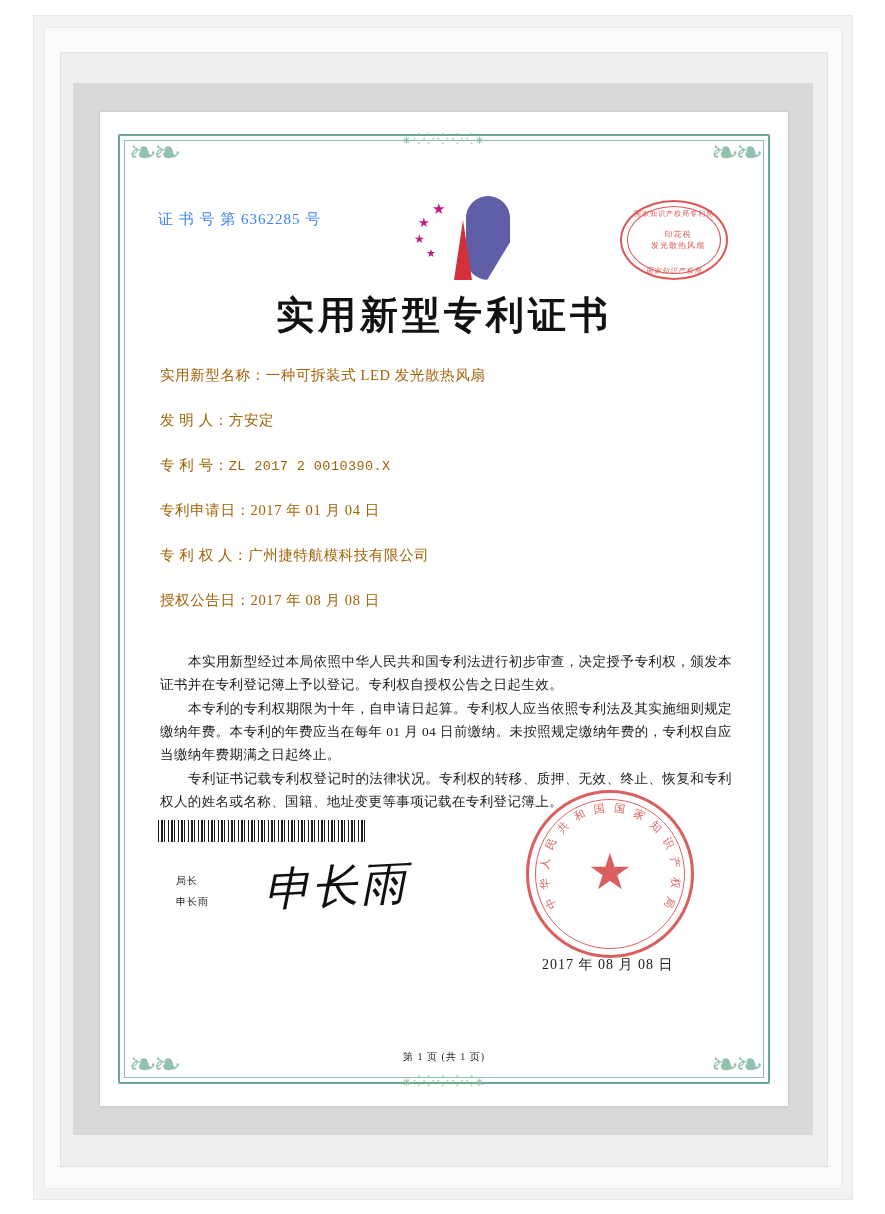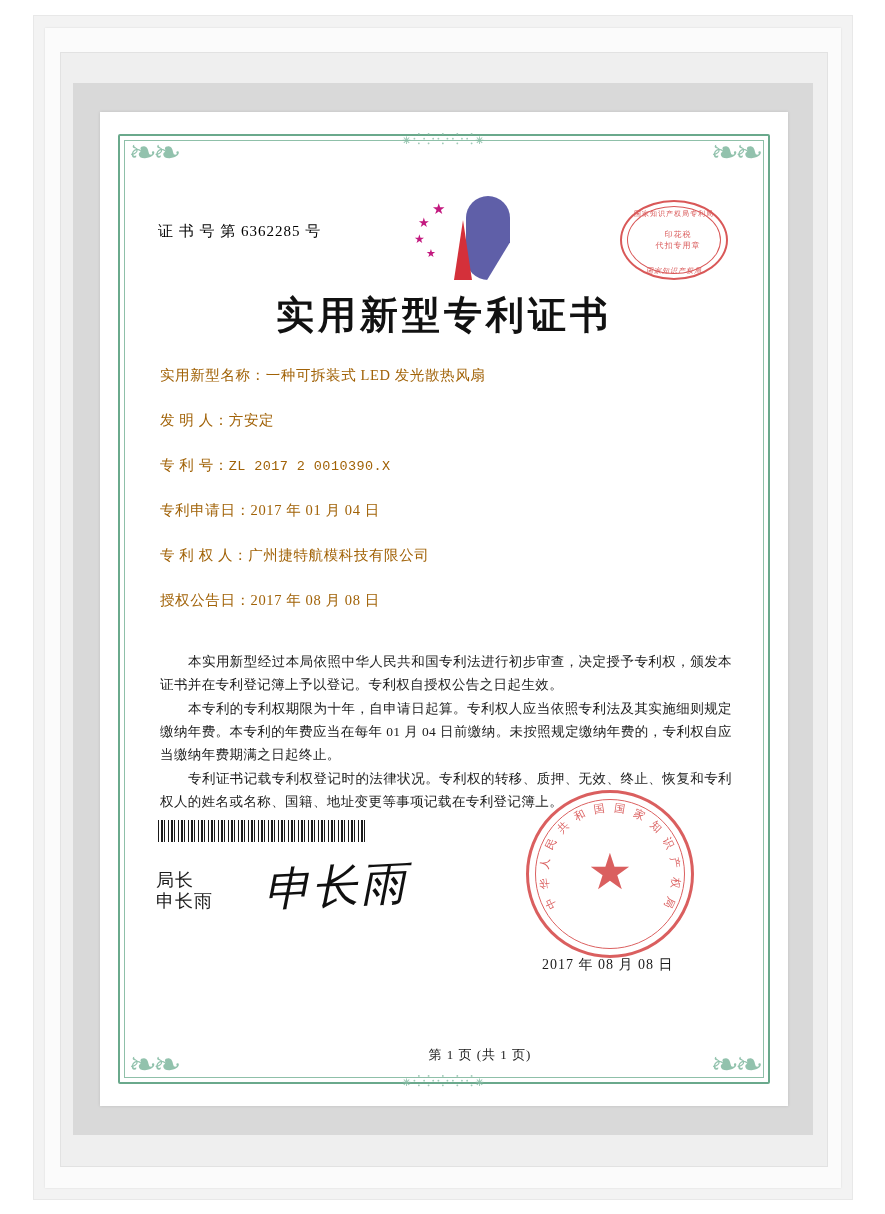--- a/index.html
+++ b/index.html
@@ -97,23 +97,22 @@
     position: absolute;
     left: 46px; top: 58px;
     width: 596px;
     height: 880px;
   }
 
   .cert-no {
     position: absolute;
     left: 12px; top: 40px;
     font-size: 15px;
-    color: #000000;
-    letter-spacing: 1px;
-    margin-top: 12px;
+    color: #3b82f6;
+    letter-spacing: 1px;
   }
 
   
   .logo {
     position: absolute;
     left: 268px; top: 22px;
     width: 120px; height: 92px;
   }
   .logo .stars {
     position: absolute;
@@ -231,22 +230,22 @@
       #ffffff 1px, #ffffff 3px,
       #1b1b1b 3px, #1b1b1b 5px,
       #ffffff 5px, #ffffff 6px,
       #1b1b1b 6px, #1b1b1b 7px,
       #ffffff 7px, #ffffff 10px
     );
   }
 
   .signer {
     position: absolute;
-    left: 10px; top: 700px;
-    font-size: 18px;
+    left: 30px; top: 700px;
+    font-size: 10px;
     line-height: 21px;
     color: #1b1b1b;
     letter-spacing: 1px;
   }
   .signature {
     position: absolute;
     left: 118px; top: 686px;
     font-size: 46px;
     color: #101010;
     font-family: "DejaVu Serif", serif;
@@ -296,24 +295,23 @@
     font-size: 14px;
     color: #1b1b1b;
     letter-spacing: 1px;
   }
 
   .page-no {
     position: absolute;
     left: 0; bottom: 42px;
     width: 688px;
     text-align: center;
-    font-size: 13px;
+    font-size: 10px;
     color: #1b1b1b;
     letter-spacing: 1px;
-    padding-left: 36px;
   }
 </style>
 </head>
 <body>
 
 <div class="frame-outer"></div>
 <div class="frame-mid"></div>
 <div class="frame-inner"></div>
 <div class="frame-mat"></div>
 
@@ -342,21 +340,21 @@
       </div>
       <div class="p-blue"></div>
       <div class="p-red"></div>
     </div>
 
     <div class="seal-oval">
       <div class="ring"></div>
       <div class="arc-top">国家知识产权局专利局</div>
       <div class="mid">
         <div>印花税</div>
-        <div>代扣专用章</div>
+        <div>发光散热风扇</div>
       </div>
       <div class="arc-bottom">国家知识产权局</div>
     </div>
 
     <div class="title">实用新型专利证书</div>
 
     <div class="fields">
       <div class="field">
         <span class="lbl">实用新型名称：</span><span class="val">一种可拆装式 LED 发光散热风扇</span>
       </div>

